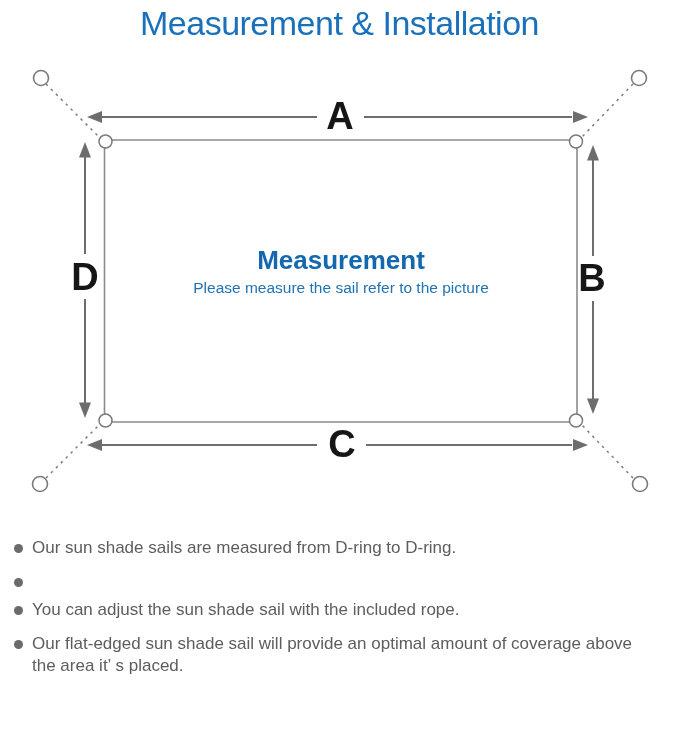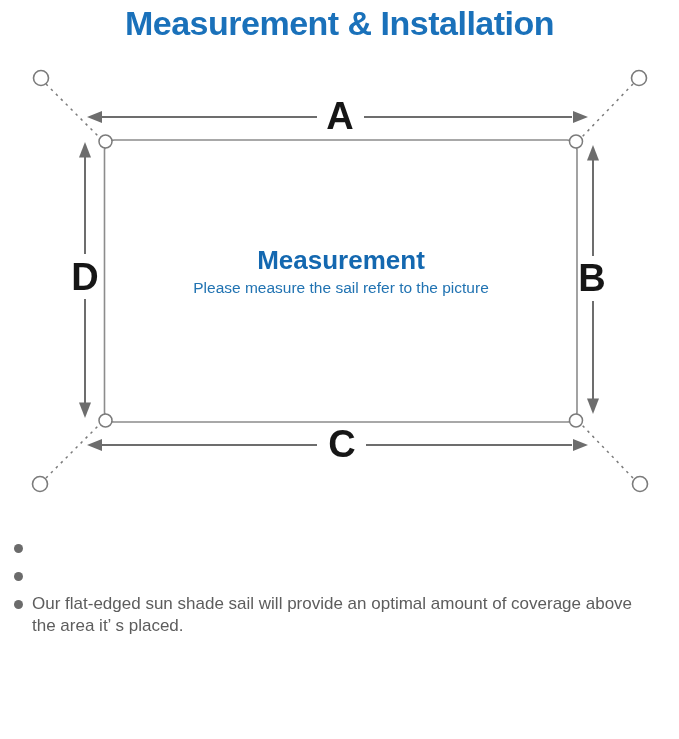--- a/index.html
+++ b/index.html
@@ -15,21 +15,21 @@
     background: #ffffff;
     overflow: hidden;
   }
   .page-title {
     margin: 0;
     padding-top: 3px;
     height: 40px;
     line-height: 40px;
     text-align: center;
     font-size: 34px;
-    font-weight: bold;
+    font-weight: normal;
     letter-spacing: -0.5px;
     color: #1a71ba;
   }
   .diagram {
     display: block;
     margin-top: 17px;
     width: 679px;
     height: 455px;
   }
   .diagram svg { display: block; }
@@ -145,23 +145,28 @@
       <g>
         <text class="center-title" x="341" y="269" text-anchor="middle">Measurement</text>
         <text class="center-subtitle" x="341" y="293" text-anchor="middle">Please measure the sail refer to the picture</text>
       </g>
     </svg>
   </div>
 
   <ul class="notes">
     <li>
       <span class="dot"></span>
+      <span class="note-text">Our sun shade sails are measured from D-ring to D-ring.</span>
     </li>
     <li>
       <span class="dot"></span>
+    </li>
+    <li>
+      <span class="dot"></span>
+      <span class="note-text">You can adjust the sun shade sail with the included rope.</span>
     </li>
     <li>
       <span class="dot"></span>
       <span class="note-text">Our flat-edged sun shade sail will provide an optimal amount of coverage above the area it’ s placed.</span>
     </li>
   </ul>
 
 </div>
 
 </body></html>

